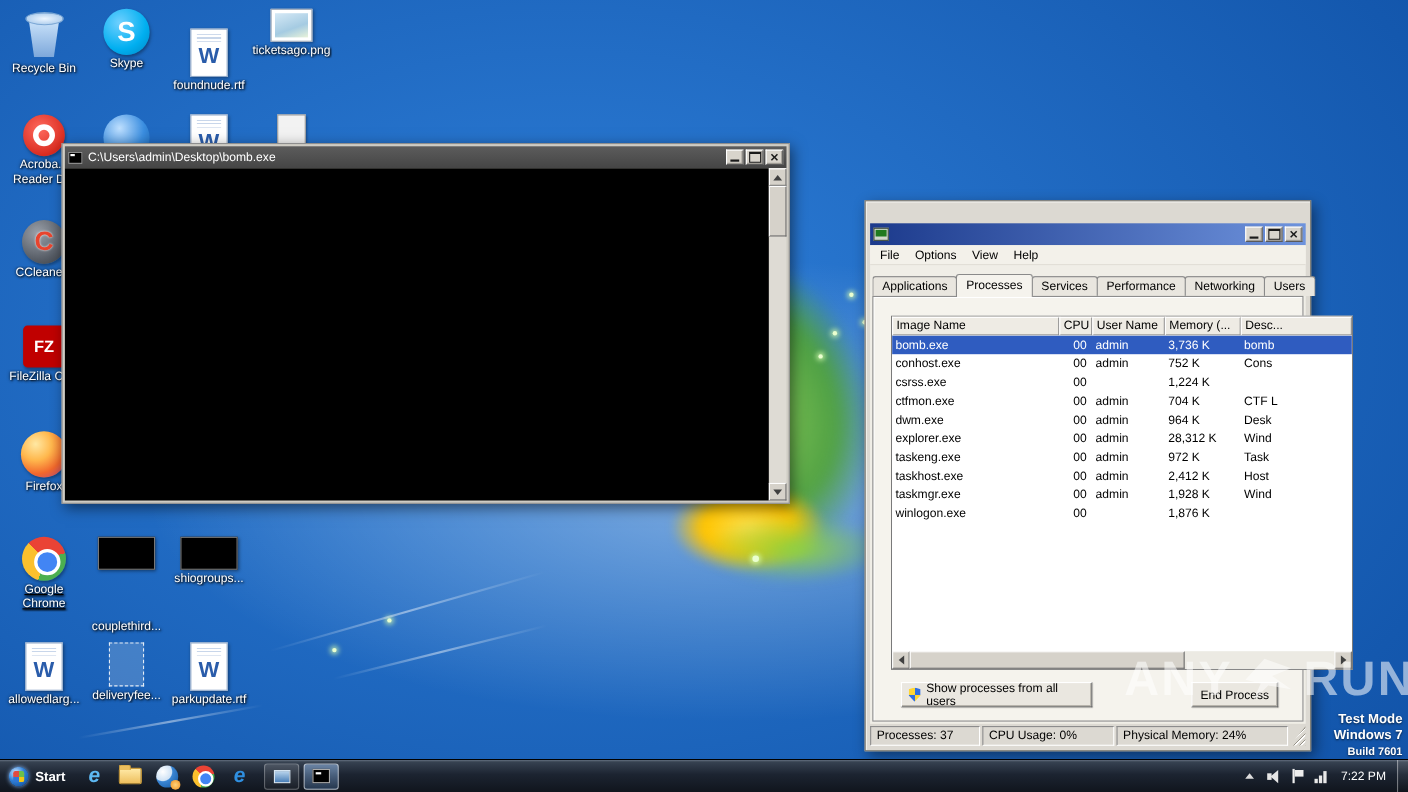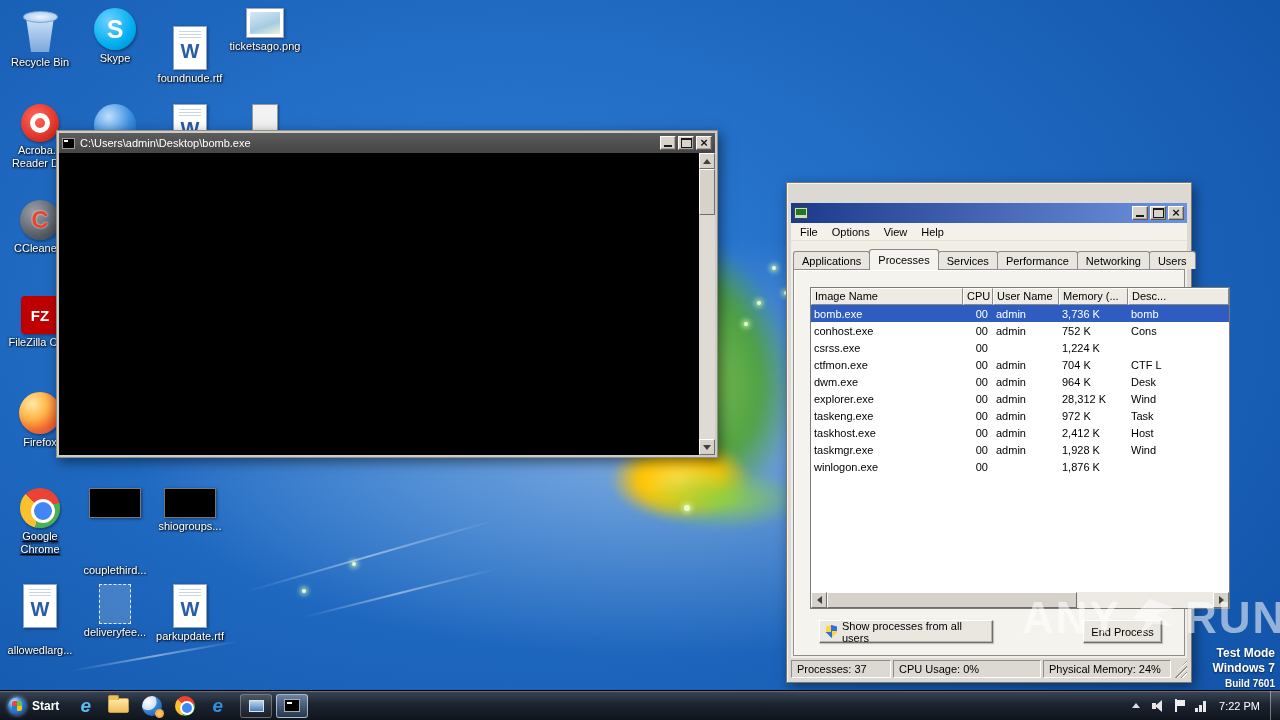--- a/index.html
+++ b/index.html
@@ -91,21 +91,21 @@
   .proc-row.selected{background:#2f5cc0;color:#fff}
   .proc-hscroll{position:absolute;left:0;right:0;bottom:0;height:16px;background:#eceae3;display:flex}
   .proc-hscroll .sb-thumb{width:250px;height:100%}
   .proc-hscroll .track{flex:1}
   .tm-btn{position:absolute;top:350px;height:23px;background:#eae7e0;border:1px solid;border-color:#fff #6f6f6f #6f6f6f #fff;box-shadow:inset -1px -1px 0 #b8b4ac,1px 1px 1px rgba(0,0,0,.2);display:flex;align-items:center;justify-content:center;gap:5px;padding:0 6px}
   .btn-show-all{left:25px;width:174px}
   .btn-end{right:22px;width:79px}
   .uac-shield{width:11px;height:13px;background:conic-gradient(#2f6fe0 0 25%,#ffd633 0 50%,#2f6fe0 0 75%,#ffd633 0 100%);clip-path:polygon(50% 0,100% 12%,100% 55%,50% 100%,0 55%,0 12%);flex-shrink:0}
   .tm-status{position:absolute;left:4px;right:4px;bottom:4px;height:18px;display:flex;gap:2px;background:#dcd9d2;align-items:stretch}
   .st-panel{border:1px solid;border-color:#8c8c8c #fff #fff #8c8c8c;padding:2px 5px;white-space:nowrap;overflow:hidden}
-  .st1{width:100px}.st2{width:148px}.st3{flex:1}
+  .st1{width:100px}.st2{width:120px}.st3{flex:1}
   .grip{width:14px;clip-path:polygon(100% 0,100% 100%,0 100%);background:repeating-linear-gradient(135deg,#dcd9d2 0 2px,#969288 2px 3px,#fff 3px 4px)}
   
   .anyrun{position:absolute;left:1022px;top:592px;z-index:40;display:flex;align-items:center;gap:6px;color:rgba(255,255,255,.55);font-weight:bold;font-size:44px;letter-spacing:2px}
   .ar-logo{fill:rgba(255,255,255,.5)}
   .test-mode{position:absolute;right:5px;top:646px;z-index:40;text-align:right;color:#fff;font-weight:bold;font-size:12px;line-height:15px;text-shadow:0 1px 2px rgba(0,0,0,.65)}
   .test-mode .build{font-size:10px}
   
   .taskbar{position:absolute;left:0;bottom:0;width:1280px;height:30px;background:linear-gradient(#3a4656,#1c2431 45%,#10151d);border-top:1px solid #000;box-shadow:inset 0 1px 0 rgba(255,255,255,.22);z-index:50;display:flex;align-items:center}
   .start-btn{display:flex;align-items:center;gap:6px;padding:0 10px 0 8px;height:100%;color:#fff;font-weight:bold;font-size:12px}
   .start-orb{width:18px;height:18px;border-radius:50%;background:radial-gradient(circle at 35% 30%,#cfe8ff,#2f7fd6 45%,#0b3f85);box-shadow:0 0 4px rgba(140,190,255,.9);position:relative}
@@ -210,21 +210,21 @@
         <div class="desk-label">Google Chrome</div>
       </div>
       <div class="desk-icon" style="left: 79px; top: 488px; gap: 44px;">
         <div class="ico ico-black-thumb"></div>
         <div class="desk-label">couplethird...</div>
       </div>
       <div class="desk-icon" style="left: 154px; top: 488px;">
         <div class="ico ico-black-thumb"></div>
         <div class="desk-label">shiogroups...</div>
       </div>
-      <div class="desk-icon" style="left: 4px; top: 584px; gap: 14px;">
+      <div class="desk-icon" style="left: 4px; top: 584px;">
         <div class="ico ico-word-doc"></div>
         <div class="desk-label">allowedlarg...</div>
       </div>
       <div class="desk-icon" style="left: 79px; top: 584px;">
         <div class="ico ico-ghost-file"></div>
         <div class="desk-label">deliveryfee...</div>
       </div>
       <div class="desk-icon" style="left: 154px; top: 584px;">
         <div class="ico ico-word-doc"></div>
         <div class="desk-label">parkupdate.rtf</div>

